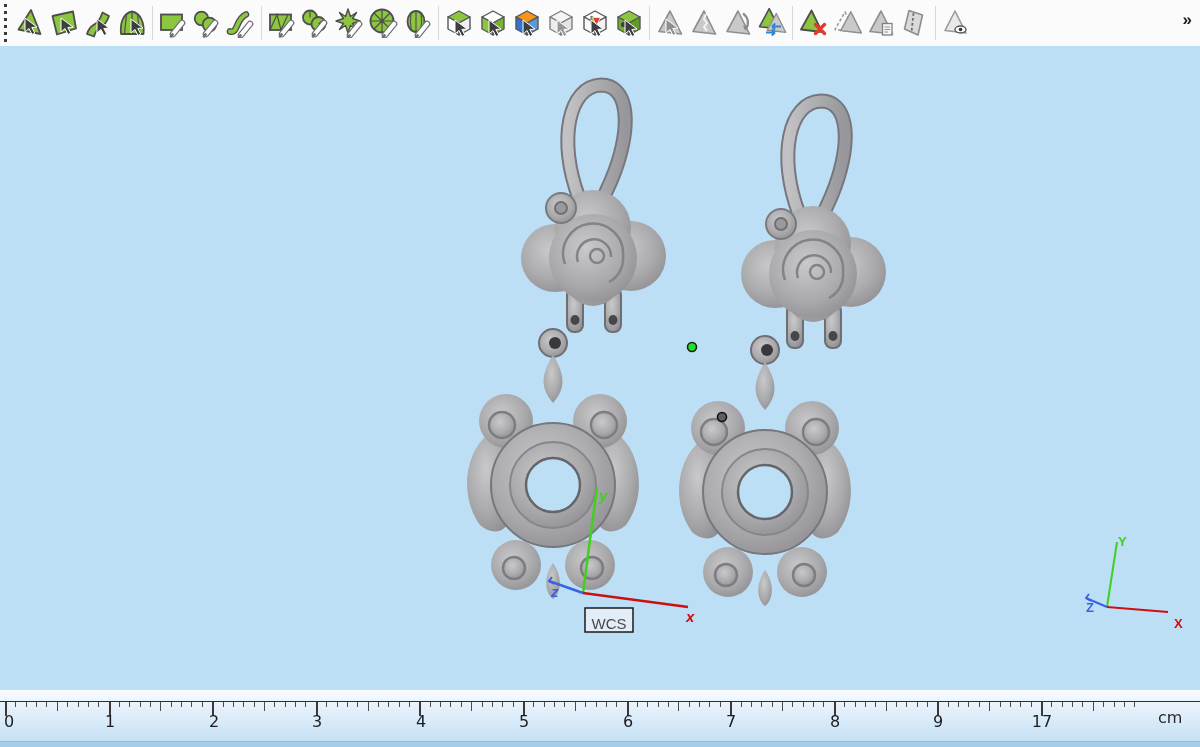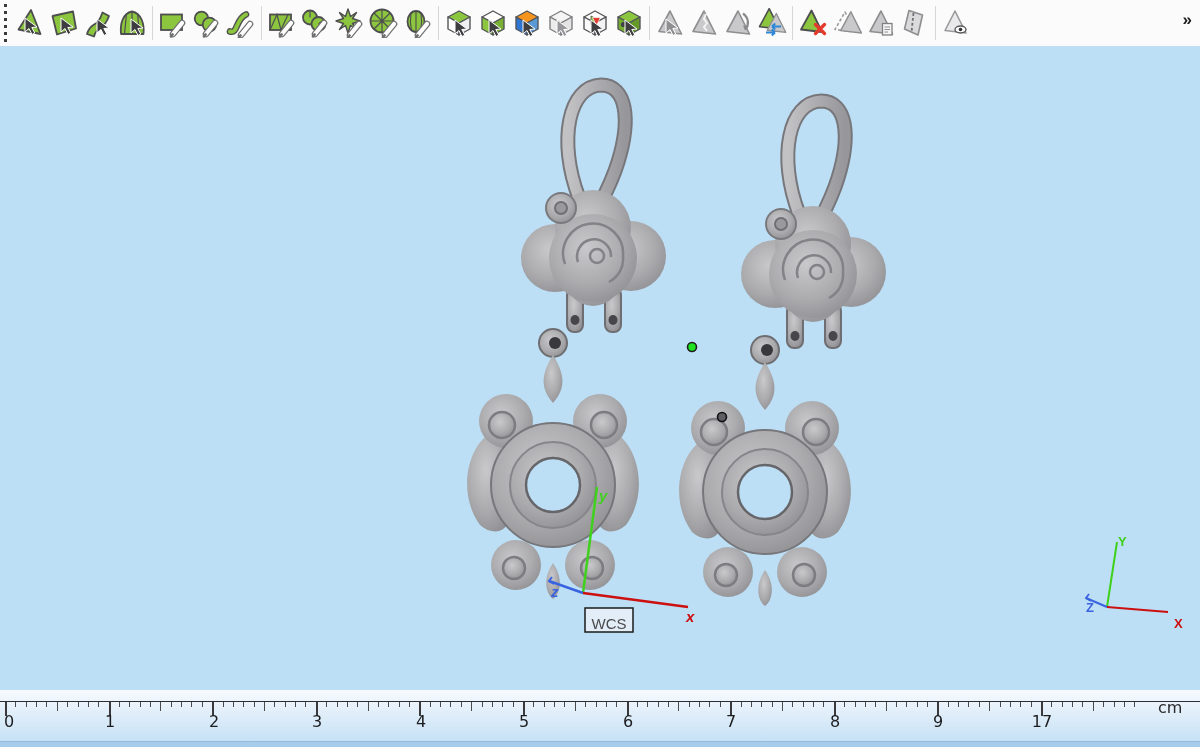--- a/index.html
+++ b/index.html
@@ -31,21 +31,21 @@
     background:#2E2E2E; }
   .ticks { position:absolute; left:5px; top:12px; width:1136px; height:14px; }
   .ticks-minor { position:absolute; left:0; top:0; width:100%; height:5px;
     background:repeating-linear-gradient(to right,#4B4B4D 0 1px,transparent 1px 10.36px); }
   .ticks-med { position:absolute; left:0; top:0; width:100%; height:9px;
     background:repeating-linear-gradient(to right,#4B4B4D 0 1px,transparent 1px 51.8px); }
   .ticks-major { position:absolute; left:0; top:0; width:100%; height:14px;
     background:repeating-linear-gradient(to right,#3A3A3C 0 2px,transparent 2px 103.6px); }
   .rnum { position:absolute; top:22px; transform:translateX(-50%);
     font-size:16px; color:#1D1D1F; font-family:"DejaVu Sans", sans-serif; }
-  .runit { position:absolute; left:1158px; top:8px; font-size:16px; color:#2A2A2C;
+  .runit { position:absolute; left:1158px; top:18px; font-size:16px; color:#2A2A2C;
     font-family:"DejaVu Sans", sans-serif; }
 
   .bottom-strip { position:absolute; left:0; top:741px; width:1200px; height:6px;
     background:#A7CCEA; border-top:1px solid #95BCDE; }
 
   .hidden-defs { position:absolute; width:0; height:0; }
 </style>
 </head>
 <body>
 

